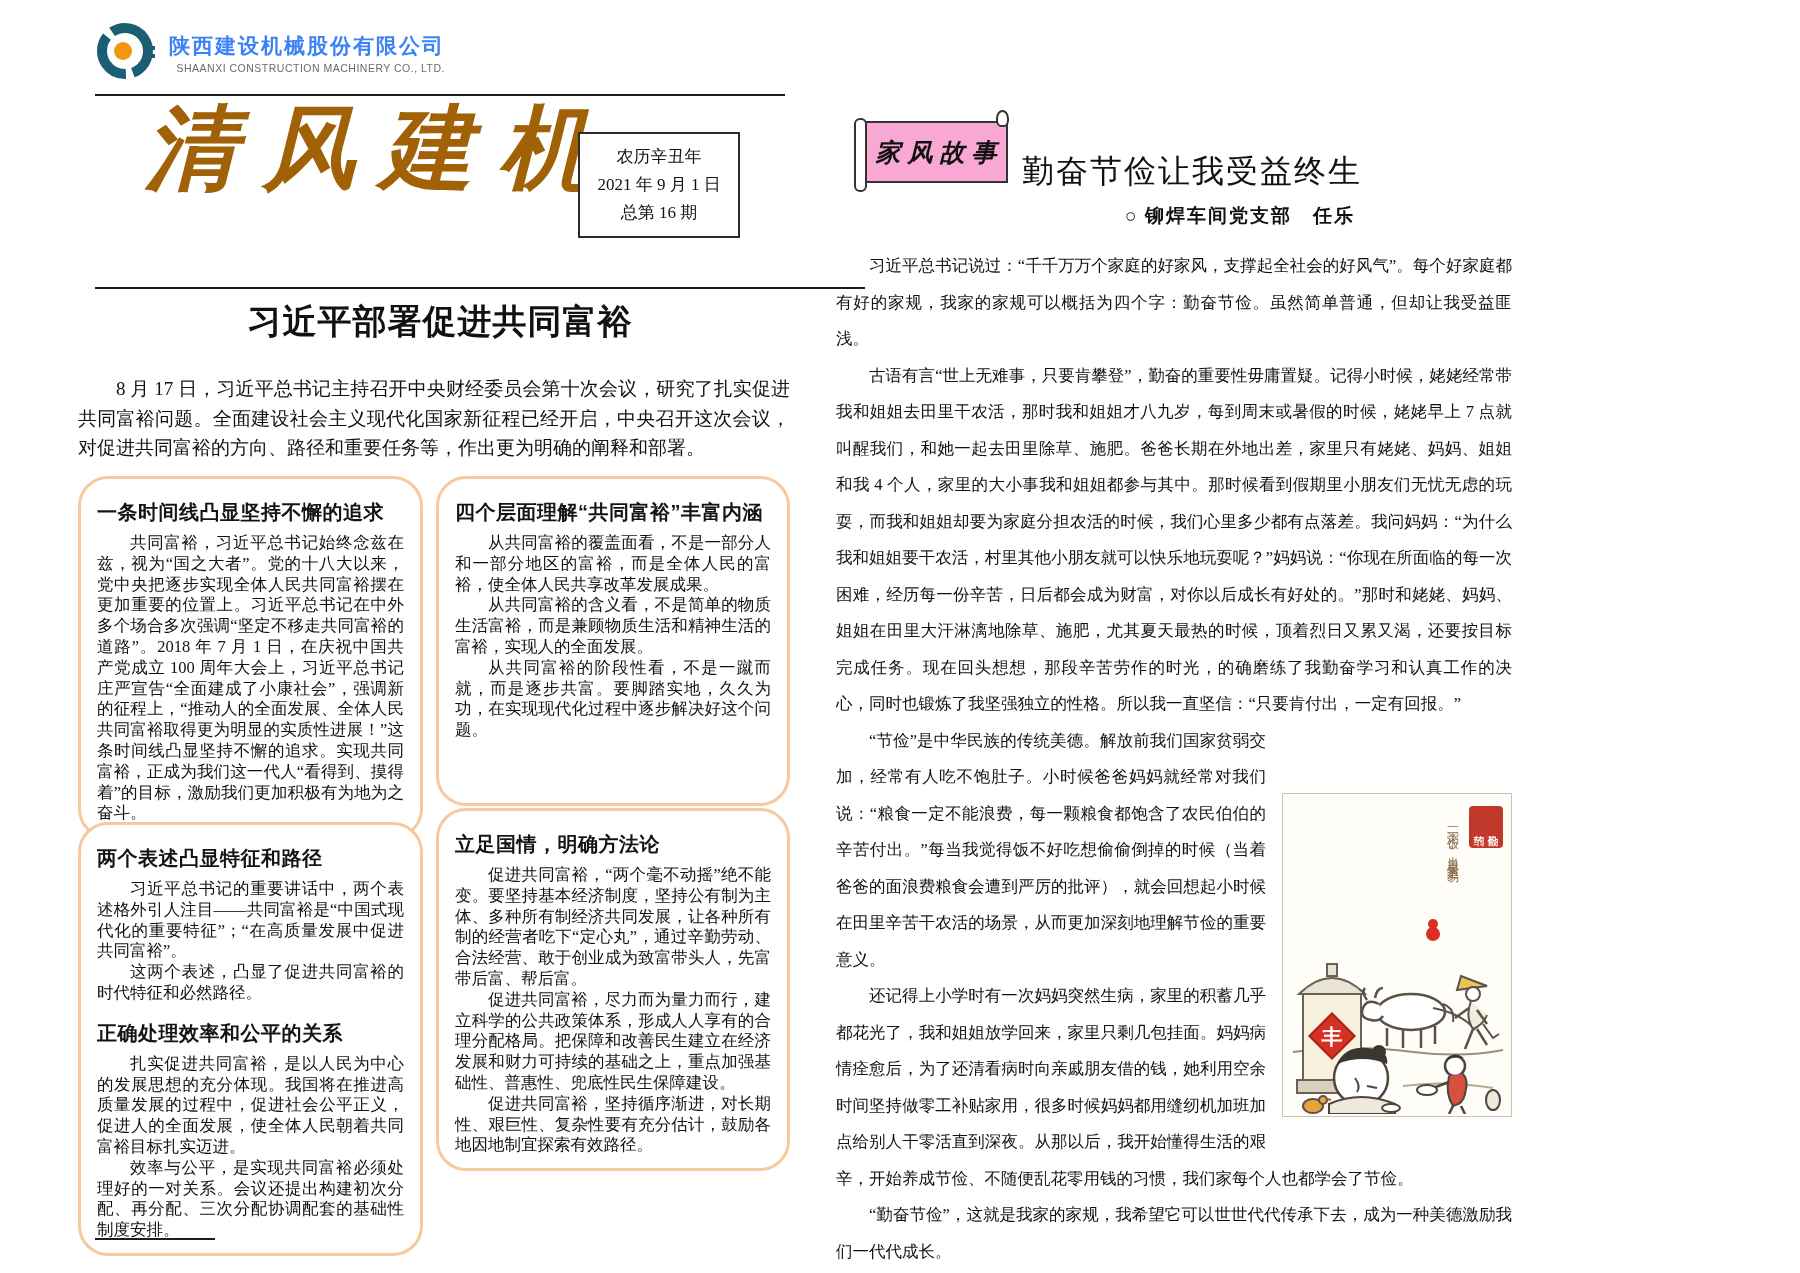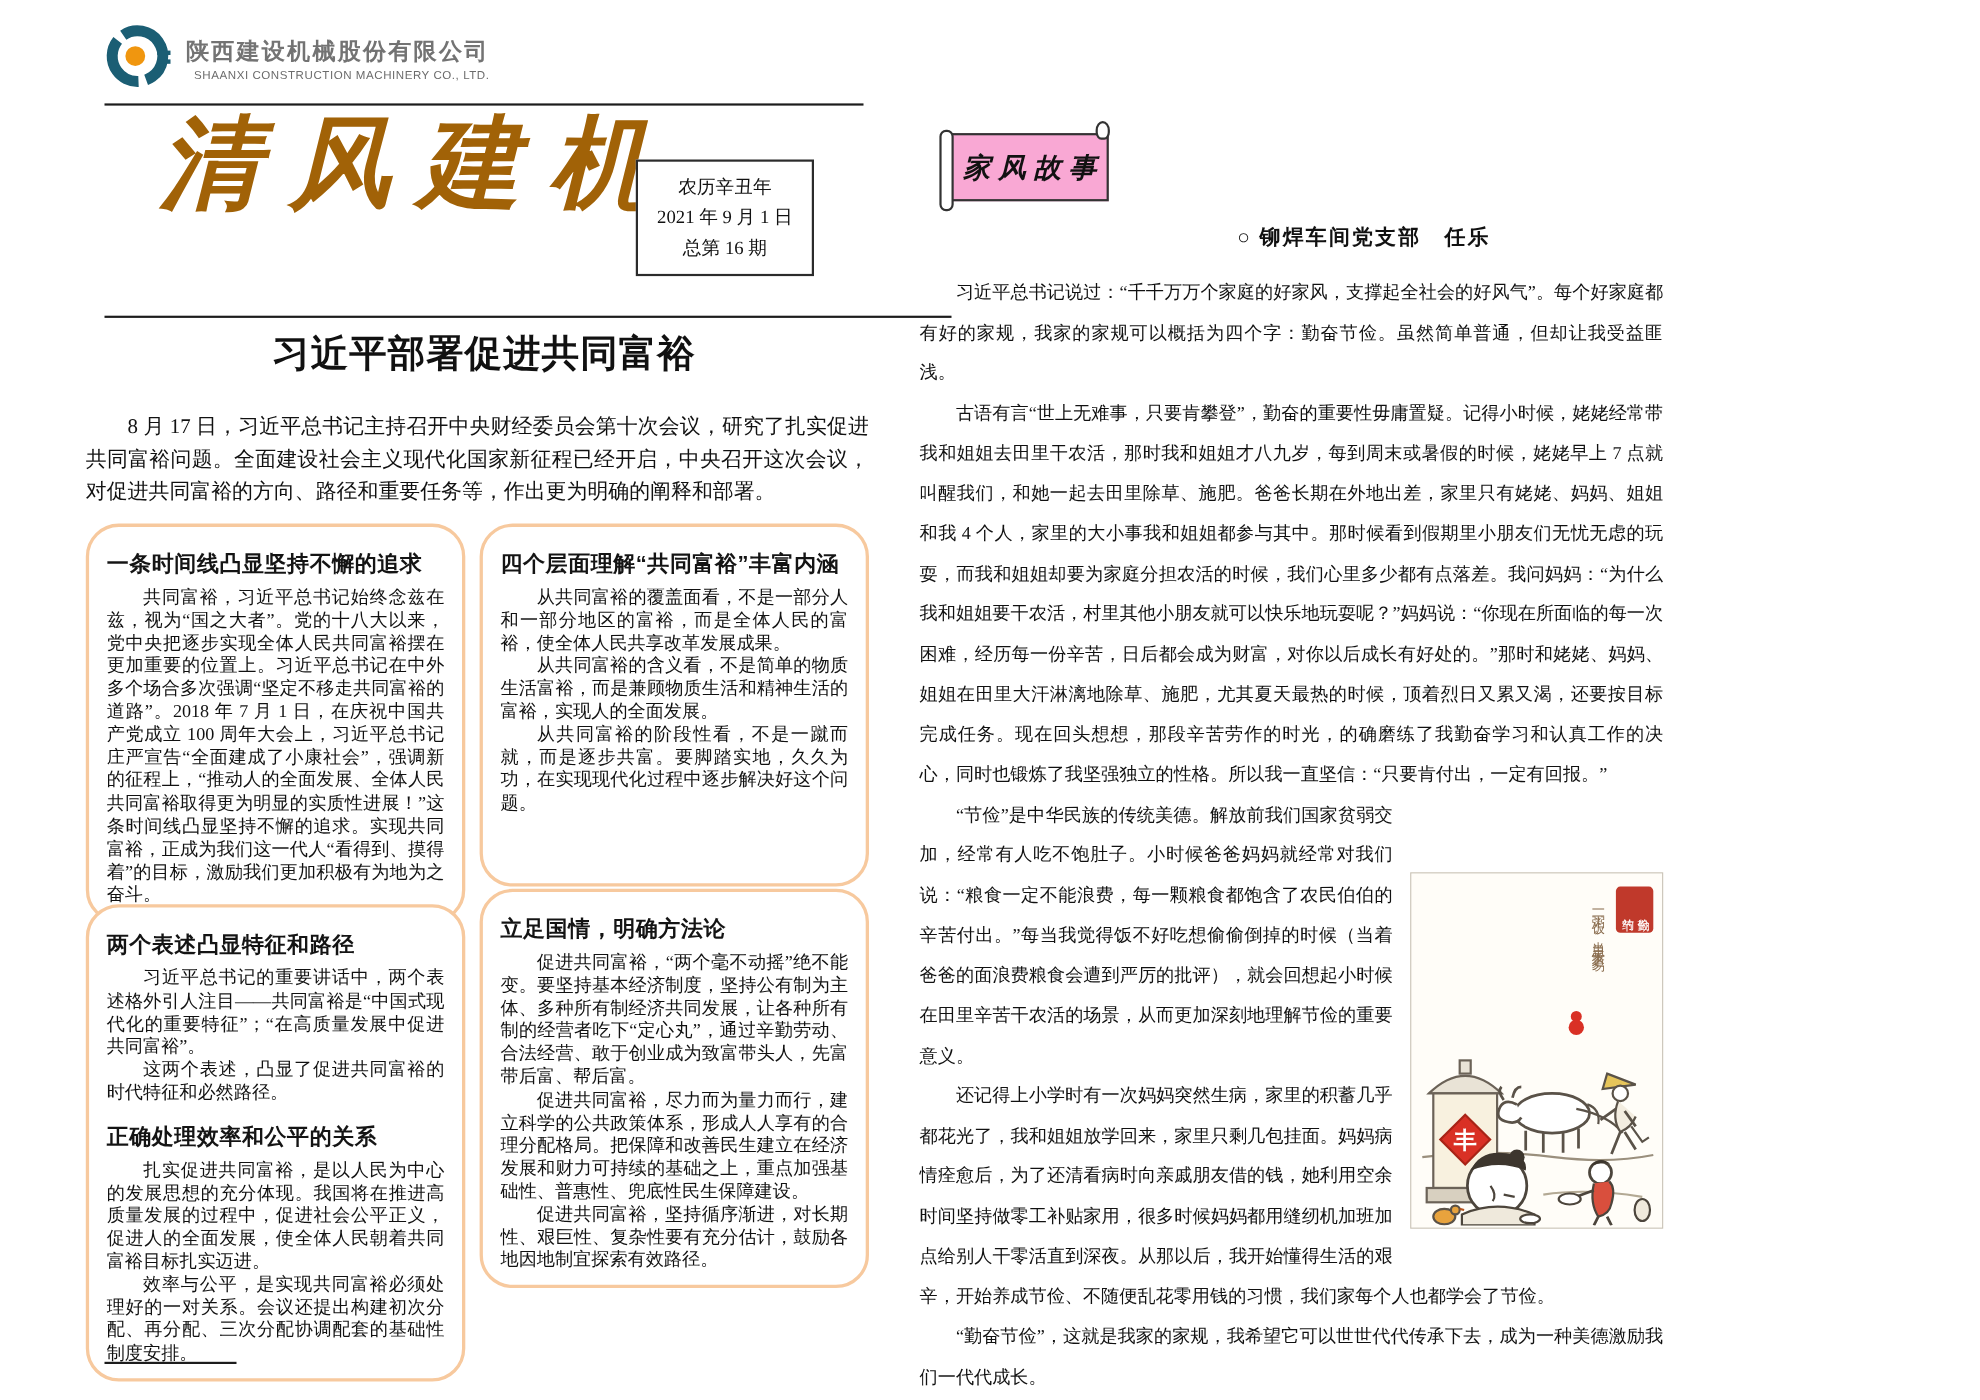--- a/index.html
+++ b/index.html
@@ -2,33 +2,33 @@
 <html lang="zh"><head>
 <meta charset="utf-8">
 <style>
   html,body{margin:0;padding:0;background:#ffffff;}
   .page{position:relative;width:1800px;height:1273px;background:#ffffff;overflow:hidden;
         font-family:"Liberation Serif",serif;color:#111;}
 
   
   .logo-block{position:absolute;left:95px;top:20px;display:flex;align-items:center;gap:12px;}
   .logo-names .cn{font-family:"Liberation Sans",sans-serif;font-size:21px;font-weight:bold;
-                  color:#737373;letter-spacing:2px;}
+                  color:#3b82f6;letter-spacing:2px;}
   .logo-names .en{font-family:"Liberation Sans",sans-serif;font-size:10.5px;color:#6b6b6b;
                   letter-spacing:.5px;margin-top:2px;text-align:right;}
   .rule{position:absolute;background:#1c1c1c;height:2px;}
   .rule-top{left:95px;top:94px;width:690px;}
   .rule-title{left:95px;top:287px;width:770px;}
   .rule-footer{left:95px;top:1238px;width:120px;}
 
   
   .masthead-title{position:absolute;left:145px;top:98px;width:430px;
                   font-family:"DejaVu Serif",serif;font-style:italic;font-weight:bold;
                   font-size:92px;line-height:1.1;color:#a16207;letter-spacing:26px;white-space:nowrap;}
-  .issue-box{position:absolute;left:578px;top:145px;width:150px;border:2px solid #2b2b2b;
+  .issue-box{position:absolute;left:578px;top:132px;width:150px;border:2px solid #2b2b2b;
              text-align:center;font-size:17px;line-height:1.65;padding:9px 4px;background:#fff;}
 
   
   .la-title{position:absolute;left:95px;top:299px;width:690px;text-align:center;
             font-size:34px;font-weight:bold;letter-spacing:1px;}
   .la-intro{position:absolute;left:78px;top:355px;width:712px;font-size:19px;line-height:29.5px;
             text-align:justify;text-indent:2em;}
 
   .box{position:absolute;border:3px solid #f7c99e;border-radius:30px;background:#fff;
        padding:20px 16px 12px;box-sizing:border-box;}
@@ -129,20 +129,21 @@
     <h3>立足国情，明确方法论</h3>
     <p>促进共同富裕，“两个毫不动摇”绝不能变。要坚持基本经济制度，坚持公有制为主体、多种所有制经济共同发展，让各种所有制的经营者吃下“定心丸”，通过辛勤劳动、合法经营、敢于创业成为致富带头人，先富带后富、帮后富。</p>
     <p>促进共同富裕，尽力而为量力而行，建立科学的公共政策体系，形成人人享有的合理分配格局。把保障和改善民生建立在经济发展和财力可持续的基础之上，重点加强基础性、普惠性、兜底性民生保障建设。</p>
     <p>促进共同富裕，坚持循序渐进，对长期性、艰巨性、复杂性要有充分估计，鼓励各地因地制宜探索有效路径。</p>
   </section>
 
   <div class="banner">
     <span class="banner-text">家风故事</span>
   </div>
 
+  <div class="ra-title">勤奋节俭让我受益终生</div>
   <div class="ra-byline">○  铆焊车间党支部　任乐</div>
 
   <div class="ra-body">
     <p>习近平总书记说过：“千千万万个家庭的好家风，支撑起全社会的好风气”。每个好家庭都有好的家规，我家的家规可以概括为四个字：勤奋节俭。虽然简单普通，但却让我受益匪浅。</p>
     <p>古语有言“世上无难事，只要肯攀登”，勤奋的重要性毋庸置疑。记得小时候，姥姥经常带我和姐姐去田里干农活，那时我和姐姐才八九岁，每到周末或暑假的时候，姥姥早上 7 点就叫醒我们，和她一起去田里除草、施肥。爸爸长期在外地出差，家里只有姥姥、妈妈、姐姐和我 4 个人，家里的大小事我和姐姐都参与其中。那时候看到假期里小朋友们无忧无虑的玩耍，而我和姐姐却要为家庭分担农活的时候，我们心里多少都有点落差。我问妈妈：“为什么我和姐姐要干农活，村里其他小朋友就可以快乐地玩耍呢？”妈妈说：“你现在所面临的每一次困难，经历每一份辛苦，日后都会成为财富，对你以后成长有好处的。”那时和姥姥、妈妈、姐姐在田里大汗淋漓地除草、施肥，尤其夏天最热的时候，顶着烈日又累又渴，还要按目标完成任务。现在回头想想，那段辛苦劳作的时光，的确磨练了我勤奋学习和认真工作的决心，同时也锻炼了我坚强独立的性格。所以我一直坚信：“只要肯付出，一定有回报。”</p>
 
     <figure class="figure" style="margin:70px 0 8px 16px;">
       <svg width="226" height="320" viewBox="0 0 226 320">
 
         <path d="M10 258 q60 -8 120 0 q50 6 90 -2" fill="none" stroke="#9a8f7d" stroke-width="2"></path>

